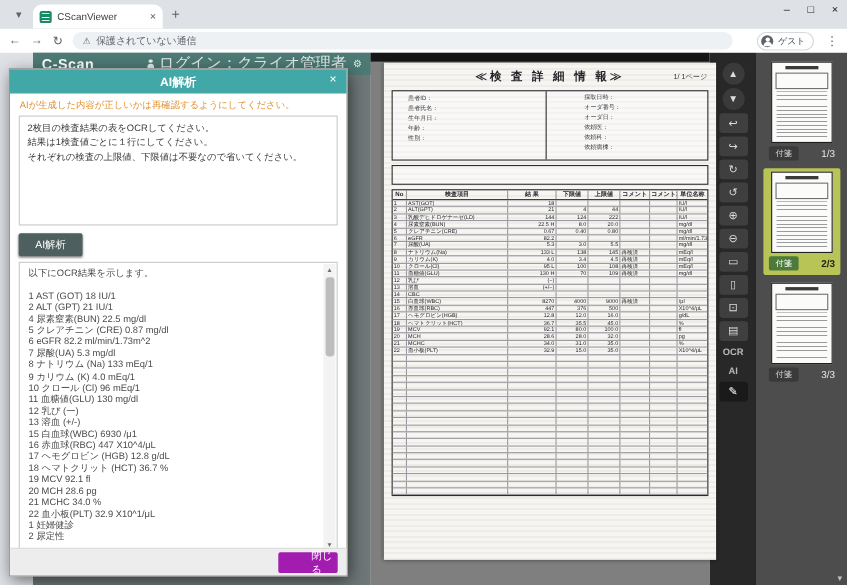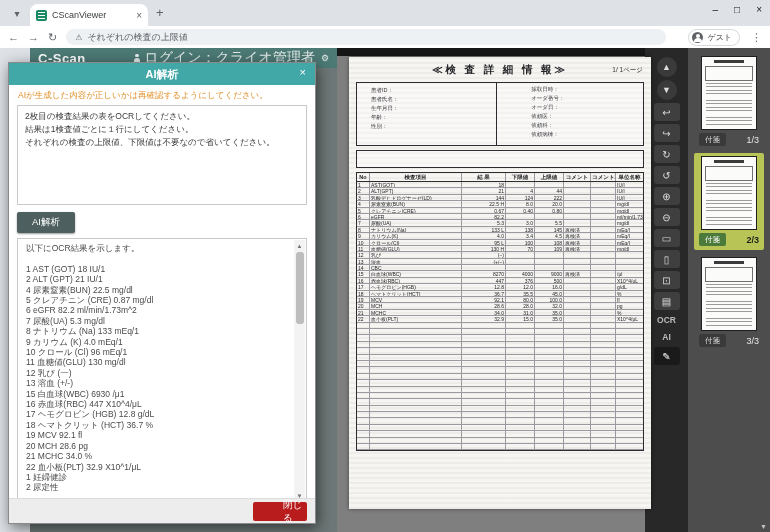--- a/index.html
+++ b/index.html
@@ -114,21 +114,21 @@
                  box-shadow:0 1px 2px rgba(0,0,0,.4); }
   .ocr-box { margin:5px 8px 0; border:1px solid #c9c9c9; height:266px; position:relative; overflow:hidden;
              padding:4px 18px 0 8px; font-size:8.5px; line-height:10.4px; color:#4a4a4a; background:#fff; }
   .ocr-line { white-space:nowrap; min-height:10.4px; }
   .ocr-scrollbar { position:absolute; right:1px; top:1px; bottom:1px; width:11px; background:#f3f3f3; }
   .sb-arrow { position:absolute; left:0; width:11px; text-align:center; font-size:6px; color:#707070; }
   .sb-up { top:1px; } .sb-down { bottom:1px; }
   .sb-thumb { position:absolute; left:1.5px; top:12px; width:8px; height:72px; background:#bdbdbd; border-radius:3px; }
   .modal-footer { position:absolute; left:0; right:0; bottom:0; height:25px; background:#ededed;
                   border-top:1px solid #dcdcdc; }
-  .close-btn { position:absolute; right:8px; top:3px; width:54px; height:19px; background:#b91c1c; color:#fff;
+  .close-btn { position:absolute; right:8px; top:3px; width:54px; height:19px; background:#a21caf; color:#fff;
                font-size:9.5px; display:flex; align-items:center; justify-content:center; border-radius:2px;padding-left:30px; }
 </style>
 </head>
 <body>
 
 <div class="screen">
 
   <div class="tabstrip">
     <div class="tab-search">▾</div>
     <div class="tab">
@@ -143,21 +143,21 @@
       <span>×</span>
     </div>
   </div>
 
   <div class="chrome-toolbar">
     <span class="nav-ic">←</span>
     <span class="nav-ic">→</span>
     <span class="nav-ic">↻</span>
     <div class="url-pill">
       <span class="warn-ic">⚠</span>
-      <span class="url-text">それぞれの検査の上限値</span>
+      <span class="url-text">保護されていない通信</span>
     </div>
     <div class="guest-pill">
       <span class="avatar"></span>
       <span class="guest-label">ゲスト</span>
     </div>
     <span class="more-ic">⋮</span>
   </div>
 
   <div class="app">
 

